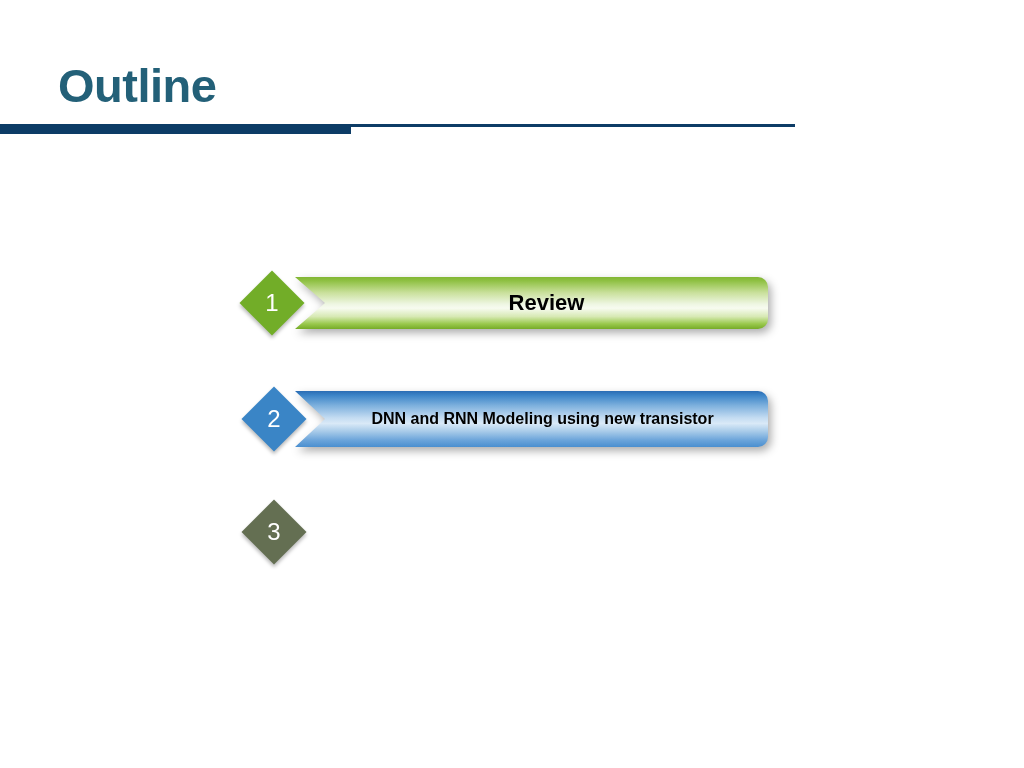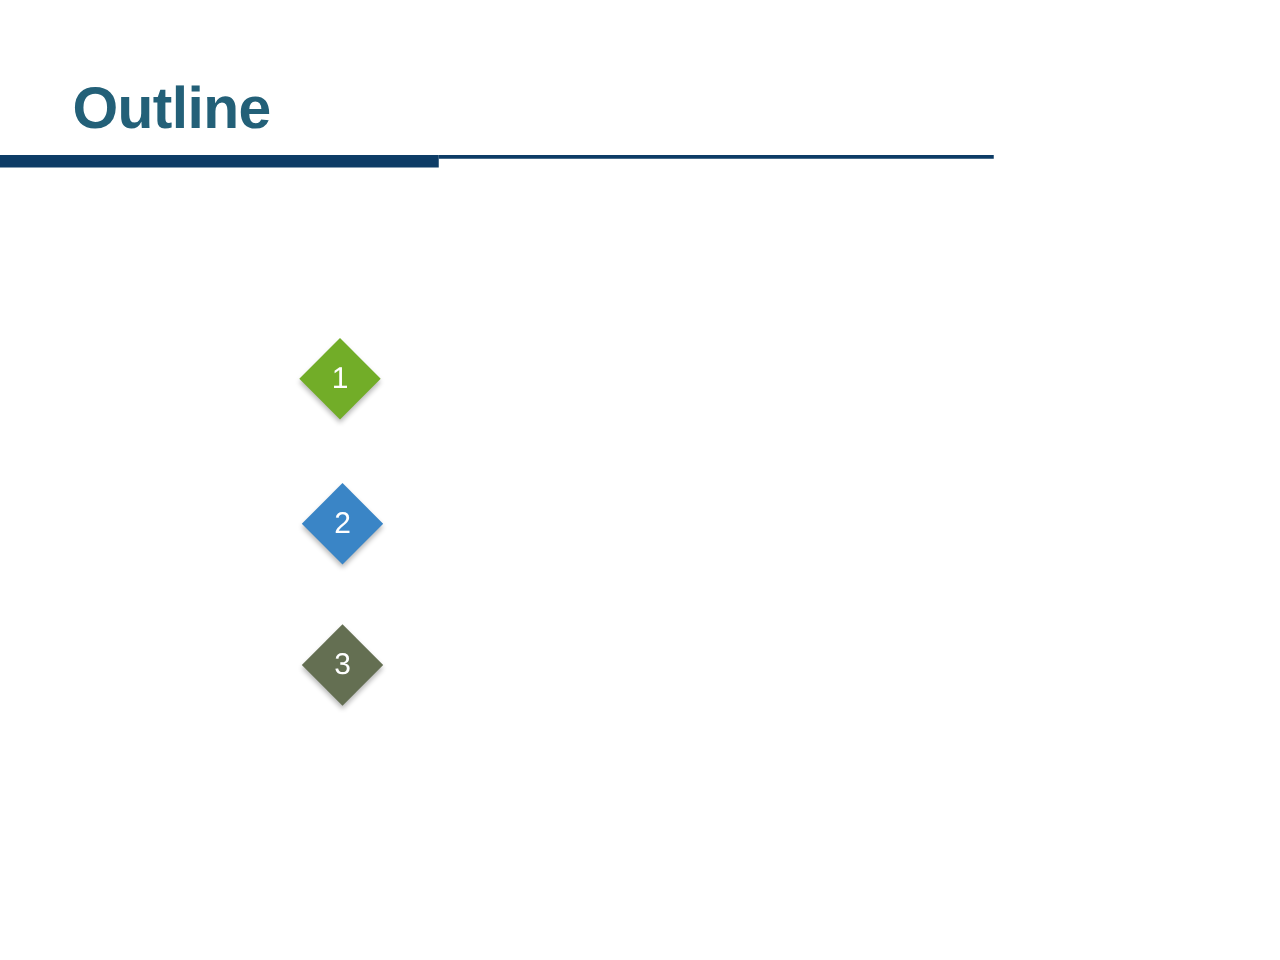--- a/index.html
+++ b/index.html
@@ -167,26 +167,34 @@
 <body>
 
 <div class="slide">
 
   <div class="slide-title">Outline</div>
 
   <div class="rule-thick"></div>
   <div class="rule-thin"></div>
 
   <div class="row" id="row-1">
+    <div class="banner-wrap">
+      <div class="banner-shape banner-green"></div>
+      <div class="banner-label label-center">Review</div>
+    </div>
     <div class="diamond" id="diamond-1">
       <div class="diamond-inner">1</div>
     </div>
   </div>
 
   <div class="row" id="row-2">
+    <div class="banner-wrap">
+      <div class="banner-shape banner-blue"></div>
+      <div class="banner-label label-left">DNN and RNN Modeling using new transistor</div>
+    </div>
     <div class="diamond" id="diamond-2">
       <div class="diamond-inner">2</div>
     </div>
   </div>
 
   <div class="row" id="row-3">
     <div class="diamond" id="diamond-3">
       <div class="diamond-inner">3</div>
     </div>
   </div>

